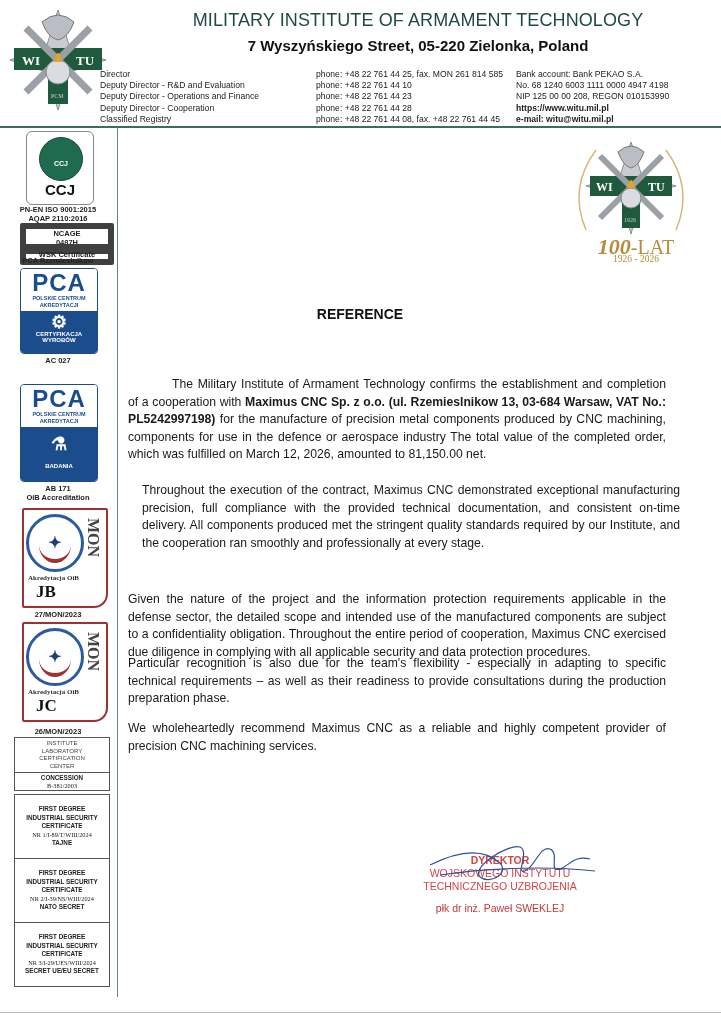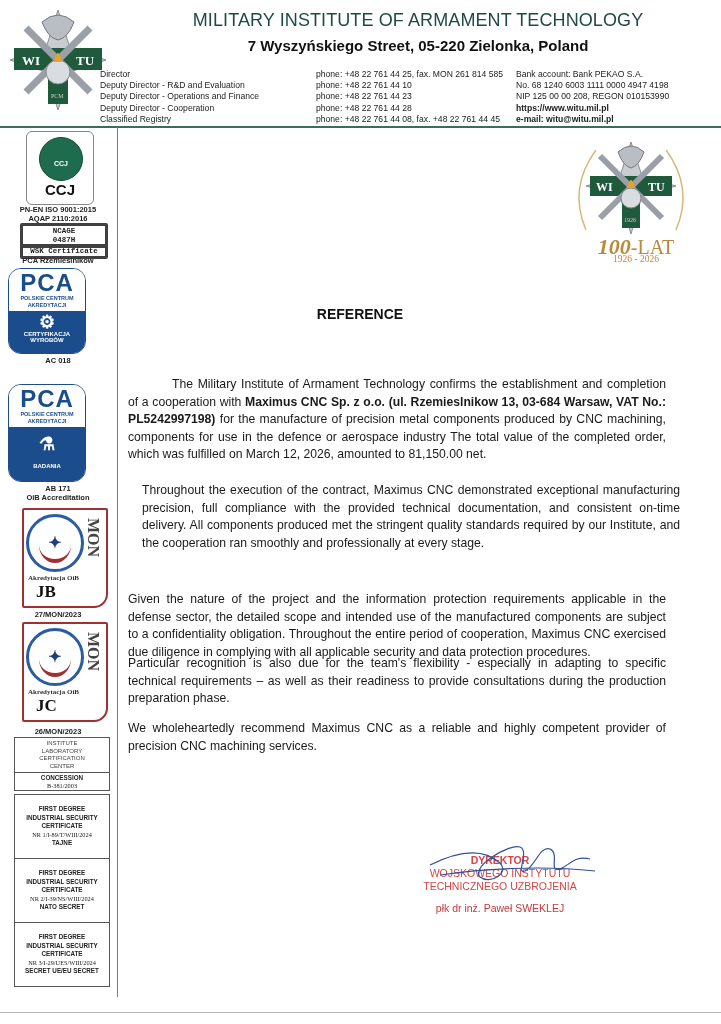--- a/index.html
+++ b/index.html
@@ -15,27 +15,27 @@
   .roles { left:100px; width:196px; text-align:left; }
   .phones { left:316px; width:200px; }
   .bank { left:516px; width:185px; }
   .bank .b { font-weight:bold; }
   .header-rule { left:0; top:126px; width:721px; height:0; border-top:2px solid #3d6b5f; }
   .side-rule { left:117px; top:127px; width:0; height:870px; border-left:1.5px solid #5f8a80; }
   .bottom-rule { left:0; top:1012px; width:721px; border-top:1px solid #bbb; }
 
   
   .side { left:12px; width:92px; text-align:center; font-size:7.5px; font-weight:bold; color:#222; }
-  .box { border:3px solid #404040; border-radius:2px;font-family:Liberation Mono, monospace; }
+  .box { border:6px solid #404040; border-radius:2px; }
   .ccj-badge { left:26px; top:131px; width:66px; height:72px; border:1px solid #888; border-radius:6px; }
   .ccj-circle { position:absolute; left:12px; top:5px; width:42px; height:42px; border-radius:50%; background:#1e6b4e; border:1px solid #154d38; }
   .ccj-circle span { position:absolute; left:0; right:0; top:22px; text-align:center; color:#fff; font-size:7px; font-weight:bold; }
   .ccj-label { position:absolute; left:0; right:0; top:49px; text-align:center; font-size:15px; font-weight:bold; color:#111; }
 
-  .pca { left:8px; width:76px; border:1.5px solid #1b4d8c; border-radius:13px; overflow:hidden; }
+  .pca { left:20px; width:76px; border:1.5px solid #1b4d8c; border-radius:4px; overflow:hidden; }
   .pca .top { height:42px; background:#fff; text-align:center; }
   .pca .logo { font-size:24px; font-weight:bold; color:#1b4d8c; letter-spacing:1px; padding-top:2px; line-height:24px; }
   .pca .sub { font-size:5.5px; font-weight:bold; color:#1b4d8c; line-height:6.5px; }
   .pca .bot { background:#1b4d8c; color:#fff; text-align:center; font-size:6px; font-weight:bold; }
   .pca .bot .ico { font-size:18px; line-height:22px; padding-top:6px; }
 
   .mon { left:22px; width:82px; height:96px; border:2px solid #a13033; border-radius:2px 2px 14px 2px; background:#fff; }
   .mon .circle { position:absolute; left:2px; top:4px; width:52px; height:52px; border-radius:50%; border:3px solid #2c5ca0; background:#fff; }
   .mon .circle::after { content:""; position:absolute; left:10px; top:10px; width:32px; height:32px; border-radius:50%; border-bottom:4px solid #a13033; }
   .mon .circle span { position:absolute; left:0; right:0; top:16px; text-align:center; color:#1e3f7a; font-size:16px; font-weight:bold; }
@@ -136,21 +136,21 @@
     <div class="logo">PCA</div>
     <div class="sub">POLSKIE CENTRUM</div>
     <div class="sub">AKREDYTACJI</div>
   </div>
   <div class="bot" style="height:42px;">
     <div class="ico" style="padding-top:2px;line-height:18px;">⚙</div>
     <div>CERTYFIKACJA</div>
     <div>WYROBÓW</div>
   </div>
 </div>
-<div class="abs side" style="top:356px;">AC 018</div>
+<div class="abs side" style="top:356px;">AC 027</div>
 
 <div class="abs pca" style="top:384px; height:96px;">
   <div class="top">
     <div class="logo">PCA</div>
     <div class="sub">POLSKIE CENTRUM</div>
     <div class="sub">AKREDYTACJI</div>
   </div>
   <div class="bot" style="height:54px;">
     <div class="ico">⚗</div>
     <div style="margin-top:8px;">BADANIA</div>

